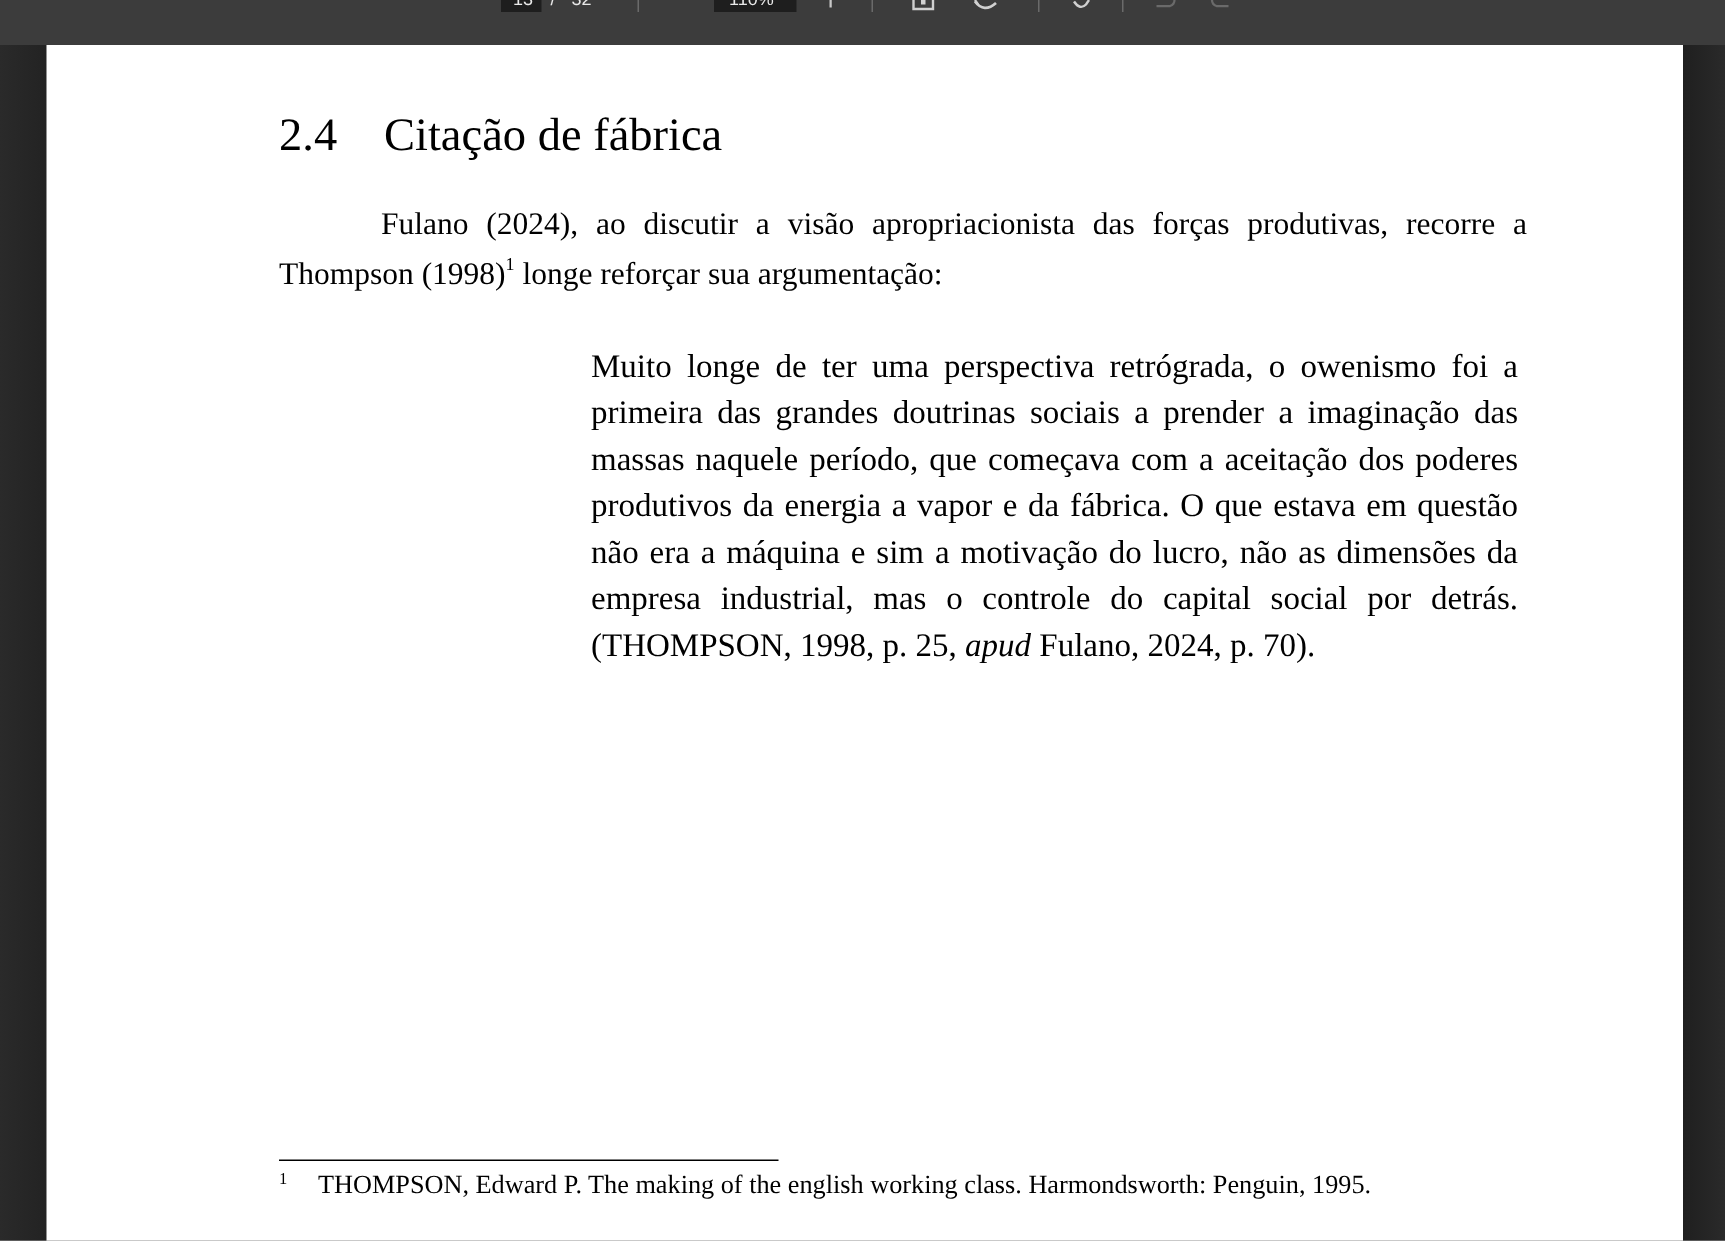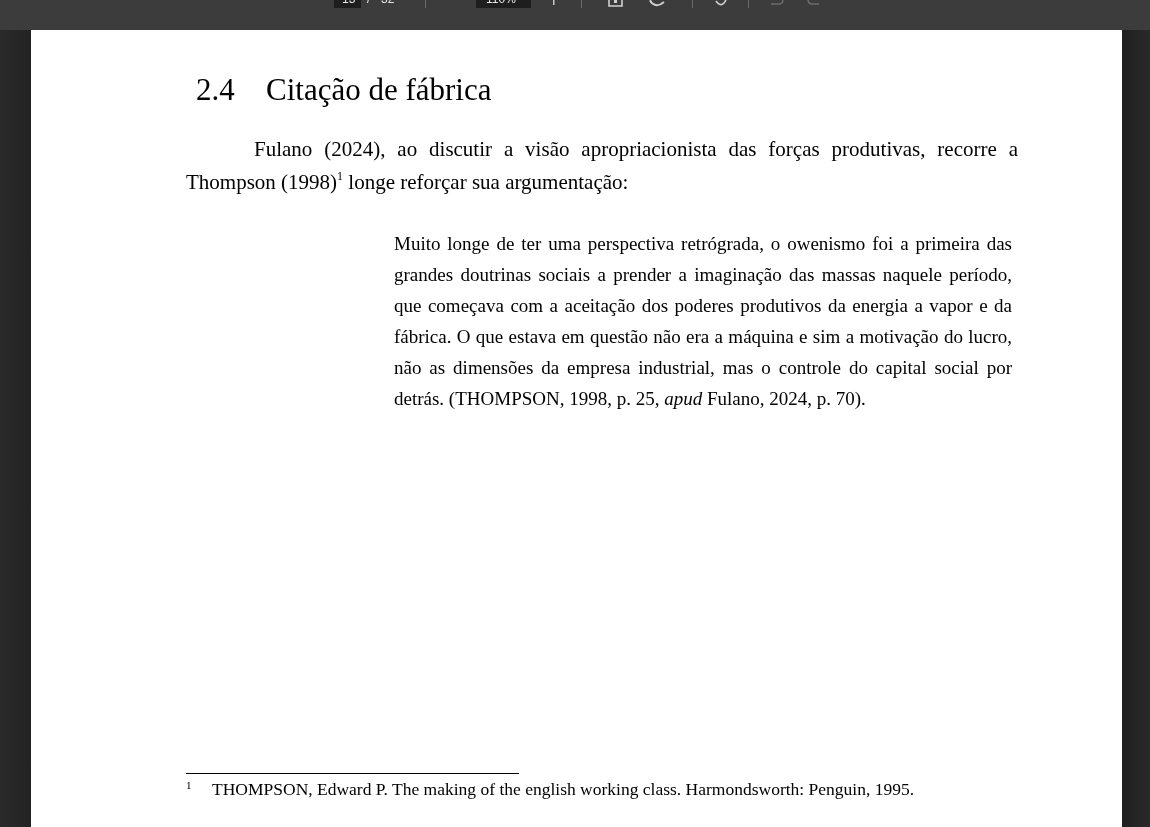--- a/index.html
+++ b/index.html
@@ -37,30 +37,30 @@
       background: linear-gradient(to right, #1f1f1f, #2a2a2a);
     }
     .page {
       position: absolute; left: 31px; top: 30px; width: 1091px; height: 797px;
       background: #ffffff; color: #000;
     }
     .heading {
       position: absolute; left: 155px; top: 42px;
       font-size: 31px; line-height: 36px; white-space: nowrap;
     }
-    .heading .num { display: inline-block; width: 70px; margin-left: 10px; }
+    .heading .num { display: inline-block; width: 70px; }
     .para {
       position: absolute; left: 155px; top: 103px; width: 832px;
       font-size: 21px; line-height: 33px; text-align: justify;
     }
     .para .indent { display: inline-block; width: 68px; }
     .para sup { font-size: 12px; line-height: 0; vertical-align: 9px; }
     .quote {
       position: absolute; left: 363px; top: 198px; width: 618px;
-      font-size: 19px; line-height: 31px; text-align: justify;
+      font-size: 22px; line-height: 31px; text-align: justify;
     }
     .quote i { font-style: italic; }
     .fn-rule {
       position: absolute; left: 155px; top: 743px; width: 333px; height: 1px;
       background: #000;
     }
     .footnote {
       position: absolute; left: 155px; top: 748px; font-size: 17.5px; line-height: 22px;
       white-space: nowrap;
     }

